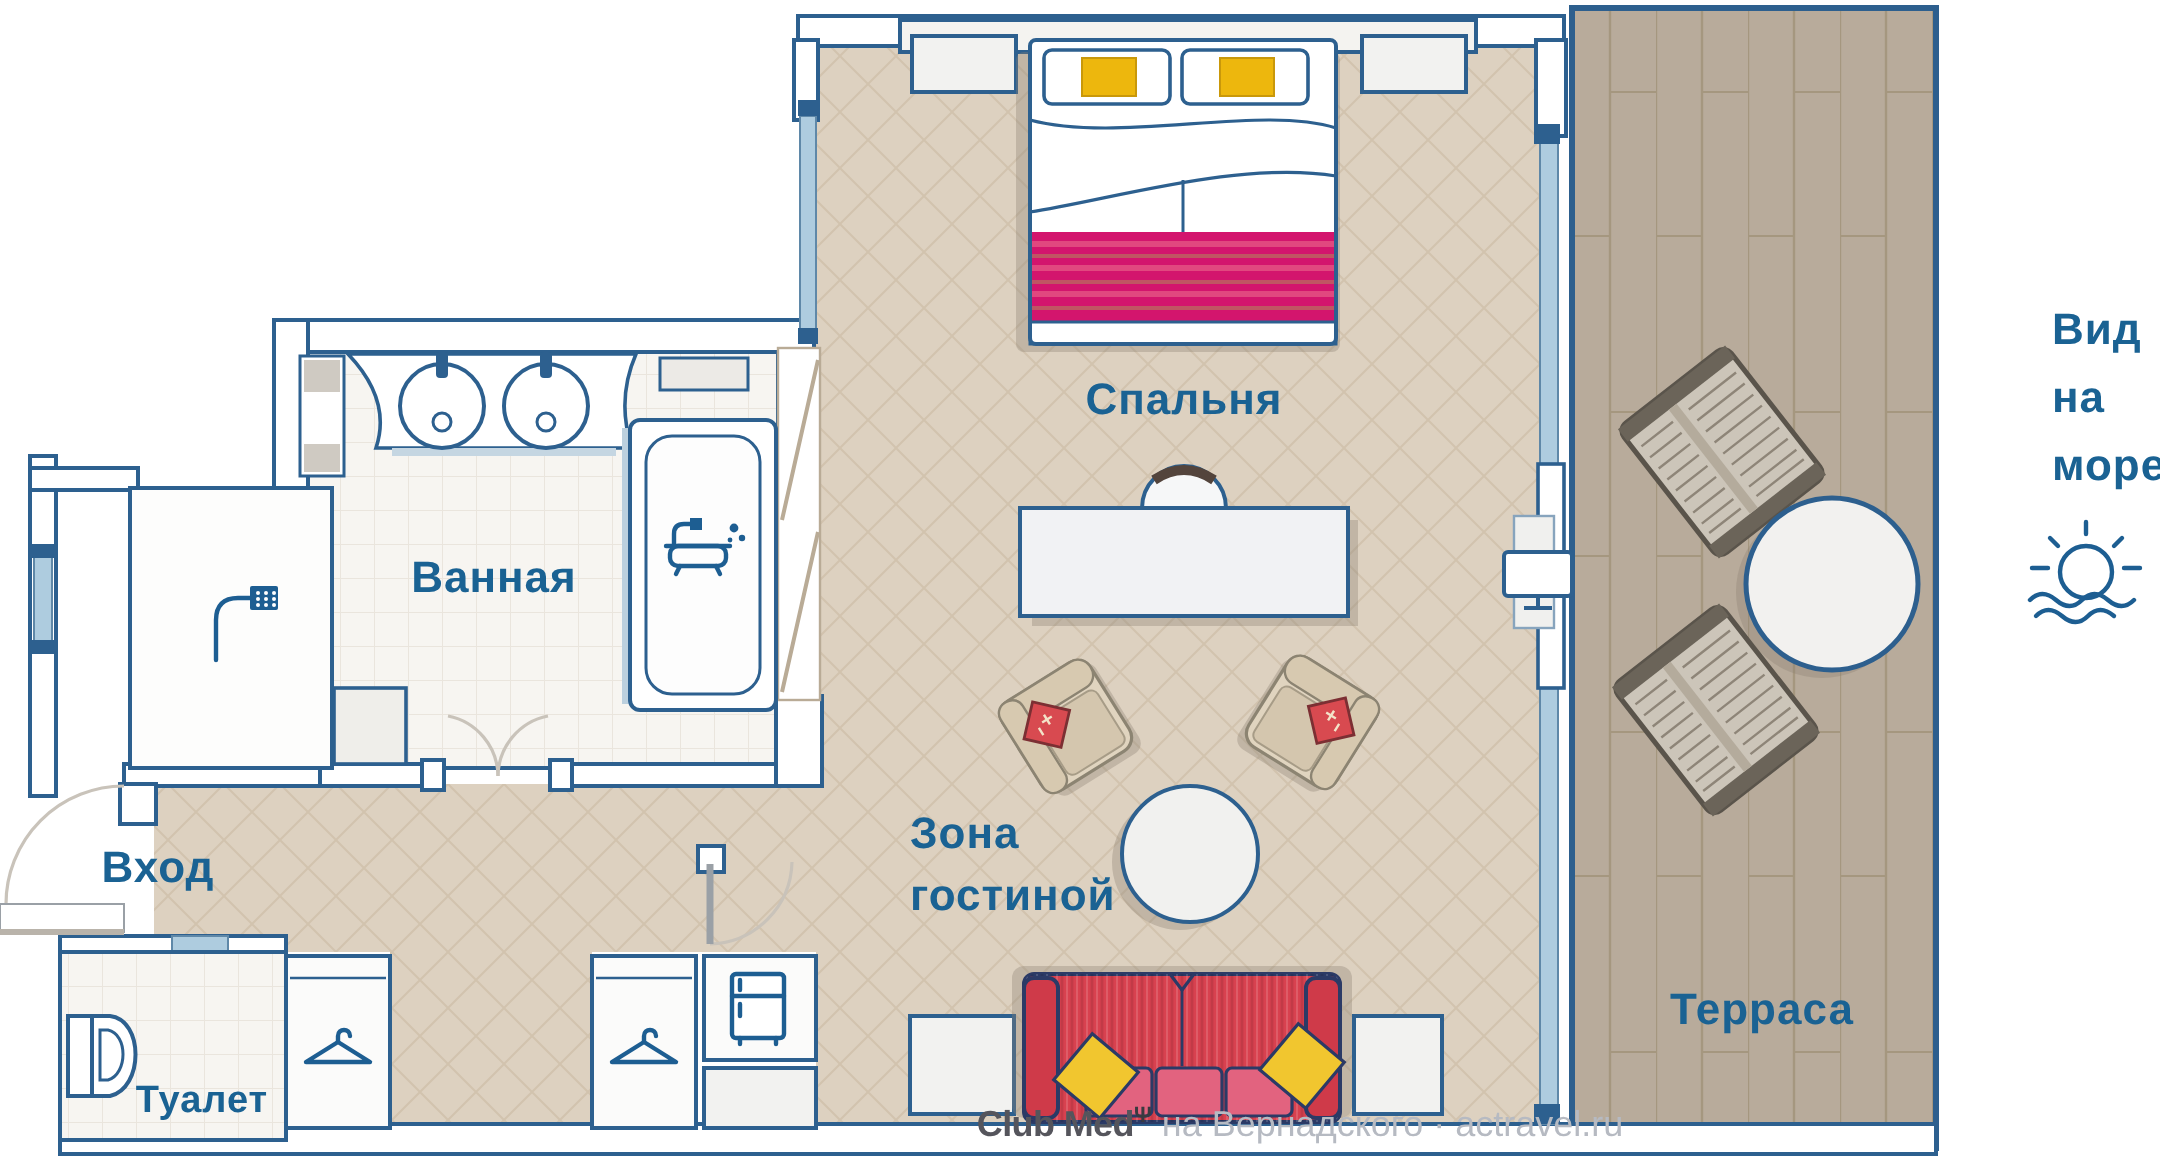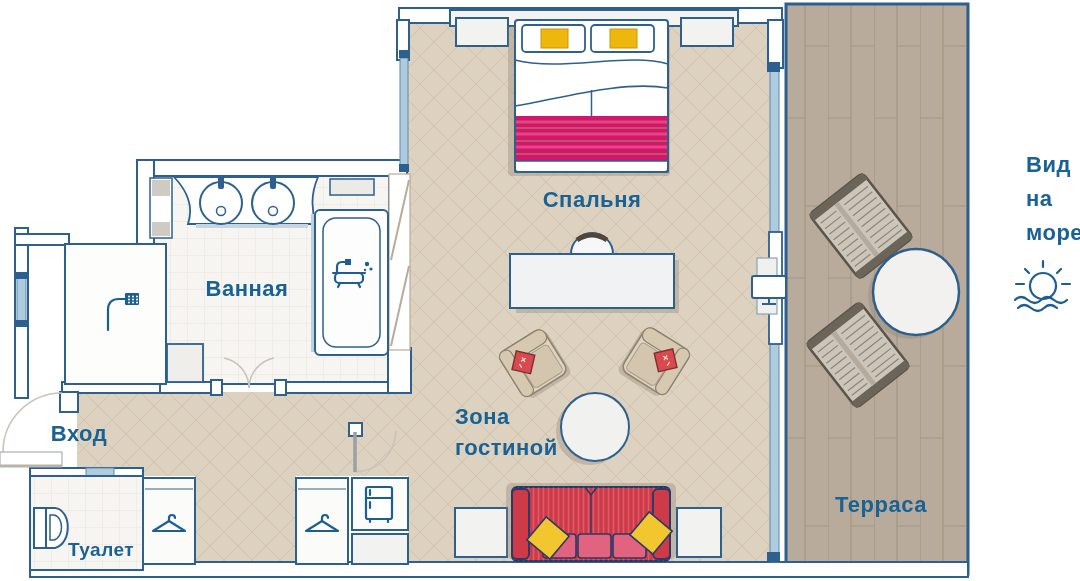--- a/index.html
+++ b/index.html
@@ -318,13 +318,17 @@
       <circle cx="31" cy="34" r="13"></circle>
       <path d="M31,15 V9"></path>
       <path d="M17,21 L13,17 M45,21 L49,17"></path>
       <path d="M12,32 H4 M50,32 H58"></path>
       <path d="M3,48 q6,-6 13,0 t13,0 t13,0 t13,0"></path>
       <path d="M6,56 q6,-6 13,0 t13,0 t13,0"></path>
     </g>
   </g>
 </svg>
 
+<div class="watermark">
+  <span class="wm-brand">Club Med</span><span class="wm-trident">Ψ</span>
+  <span class="wm-rest">на Вернадского · actravel.ru</span>
 </div>
+</div>
 
 </body></html>

